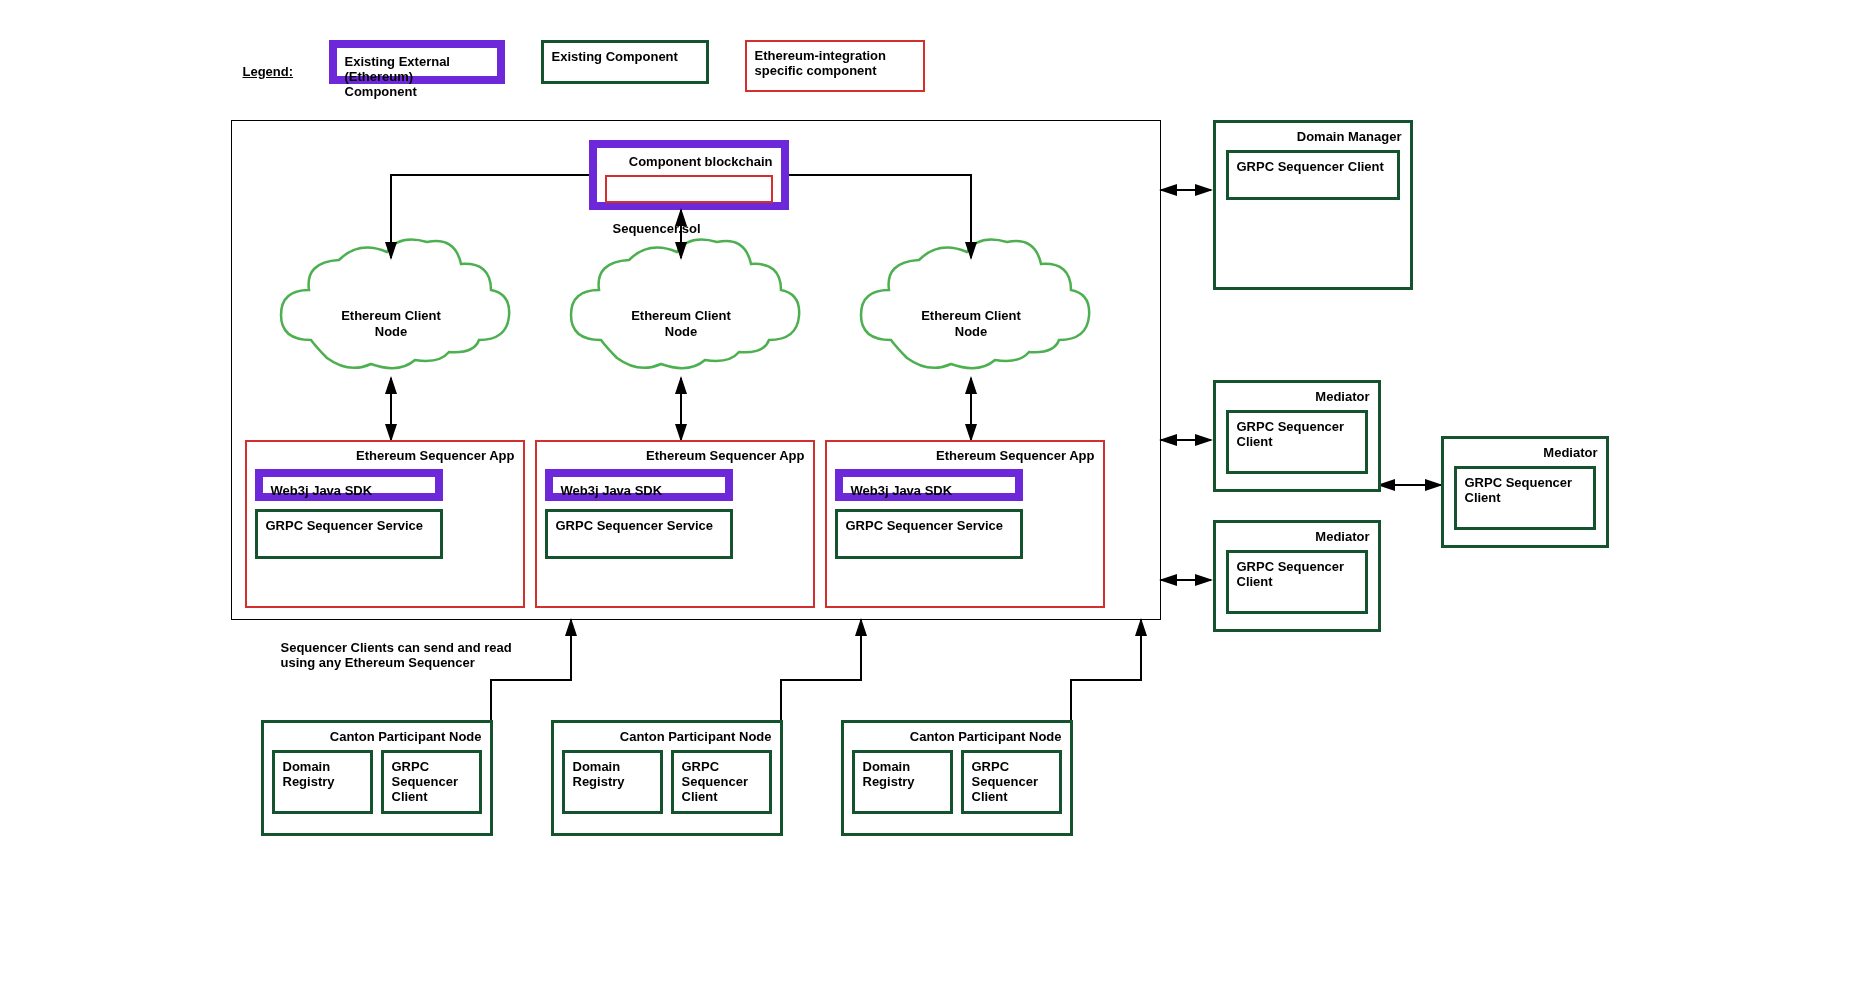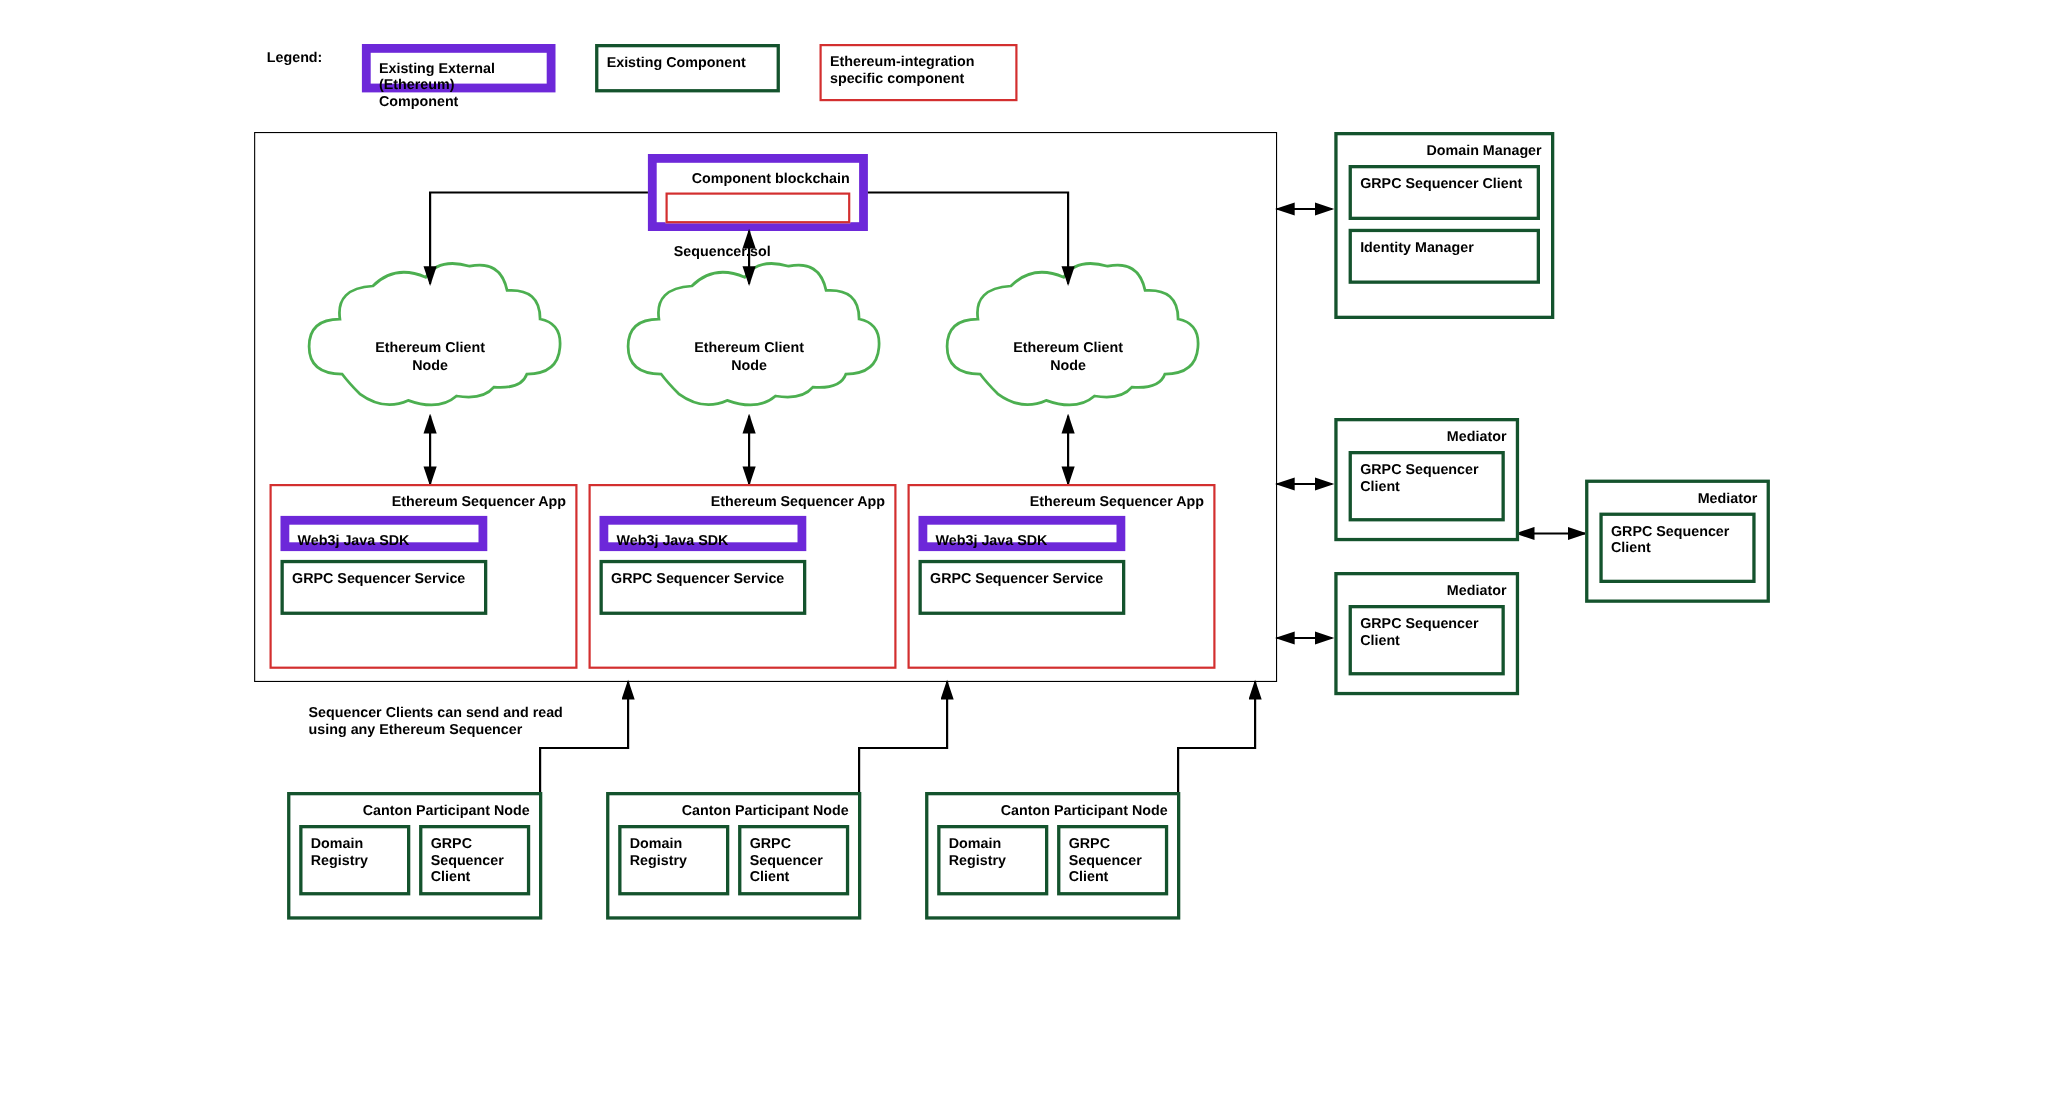--- a/index.html
+++ b/index.html
@@ -16,21 +16,21 @@
 .arrow-line { stroke: #000; stroke-width: 2; fill: none; }
 .cloud-shape { fill: #fff; stroke: #4CAF50; stroke-width: 2.5; }
 .cloud-text { font-weight: bold; font-size: 13px; text-anchor: middle; }
 .db-cyl { fill: #fff; stroke: #000; stroke-width: 1.5; }
 </style>
 </head>
 <body>
 
 <div class="stage">
 
-  <div class="note" style="left:62px; top:24px;">Legend:</div>
+  <div class="note" style="left:62px; top:44px;text-decoration:underline;">Legend:</div>
   <div class="box border-green" style="left:148px; top:20px; width:176px; height:44px;">
     <div class="inner">Existing External (Ethereum) Component</div>
   </div>
   <div class="box border-blue" style="left:360px; top:20px; width:168px; height:44px;">
     <div class="inner">Existing Component</div>
   </div>
   <div class="box border-red" style="left:564px; top:20px; width:180px; height:52px;">
     <div class="inner">Ethereum-integration specific component</div>
   </div>
 
@@ -167,23 +167,20 @@
           <div class="inner">GRPC Sequencer Client</div>
         </div>
     </div>
   </div>
 
   <div class="box border-blue" style="left:1032px; top:100px; width:200px; height:170px;">
     <div class="title">Domain Manager</div>
     <div class="box border-blue" style="position:relative; margin:0 10px 8px 10px; height:50px;">
         <div class="inner">GRPC Sequencer Client</div>
       </div>
-    <div class="box border-blue" style="position:relative; margin:0 10px 0 10px; height:50px;">
-        <div class="inner">Identity Manager</div>
-      </div>
   </div>
 
   <div class="box border-blue" style="left:1032px; top:360px; width:168px; height:112px;">
     <div class="title">Mediator</div>
     <div class="box border-blue" style="position:relative; margin:0 10px; height:64px;">
         <div class="inner">GRPC Sequencer Client</div>
       </div>
   </div>
   <div class="box border-blue" style="left:1260px; top:416px; width:168px; height:112px;">
     <div class="title">Mediator</div>

